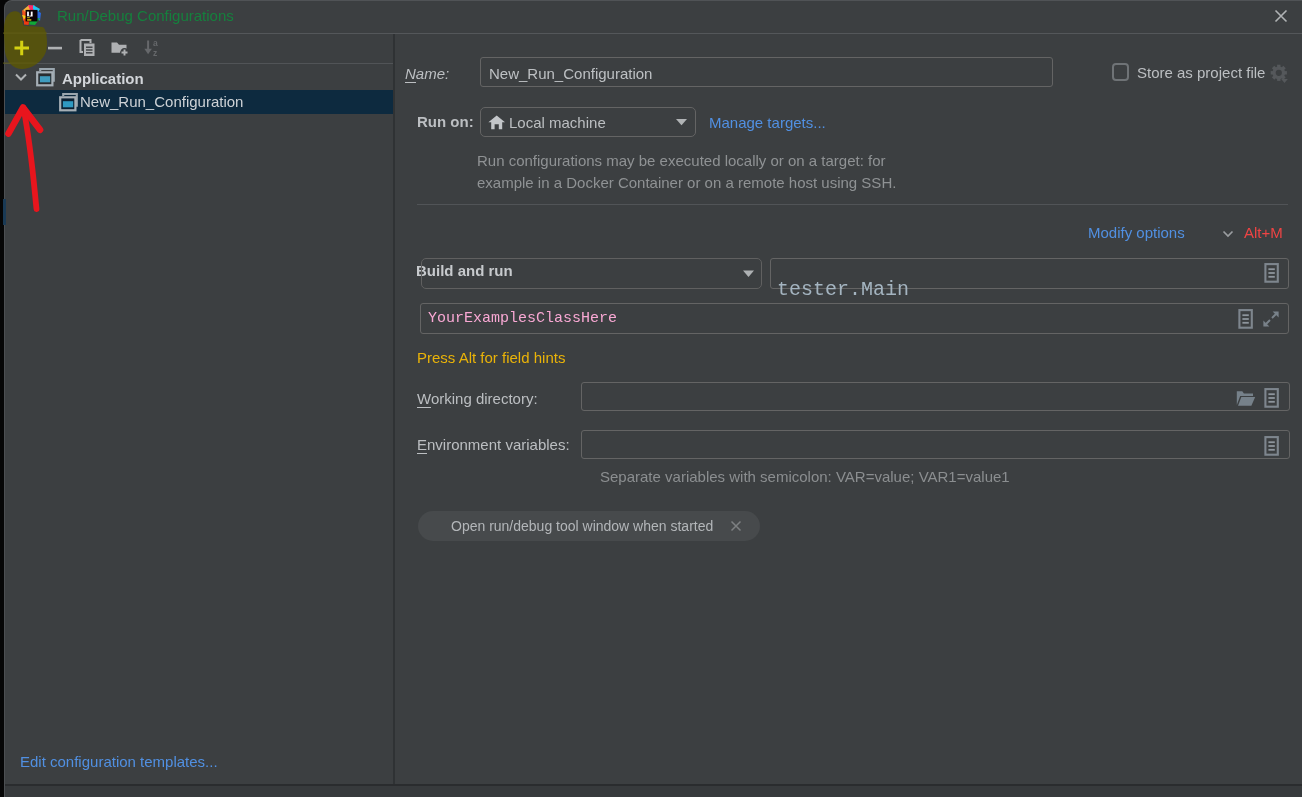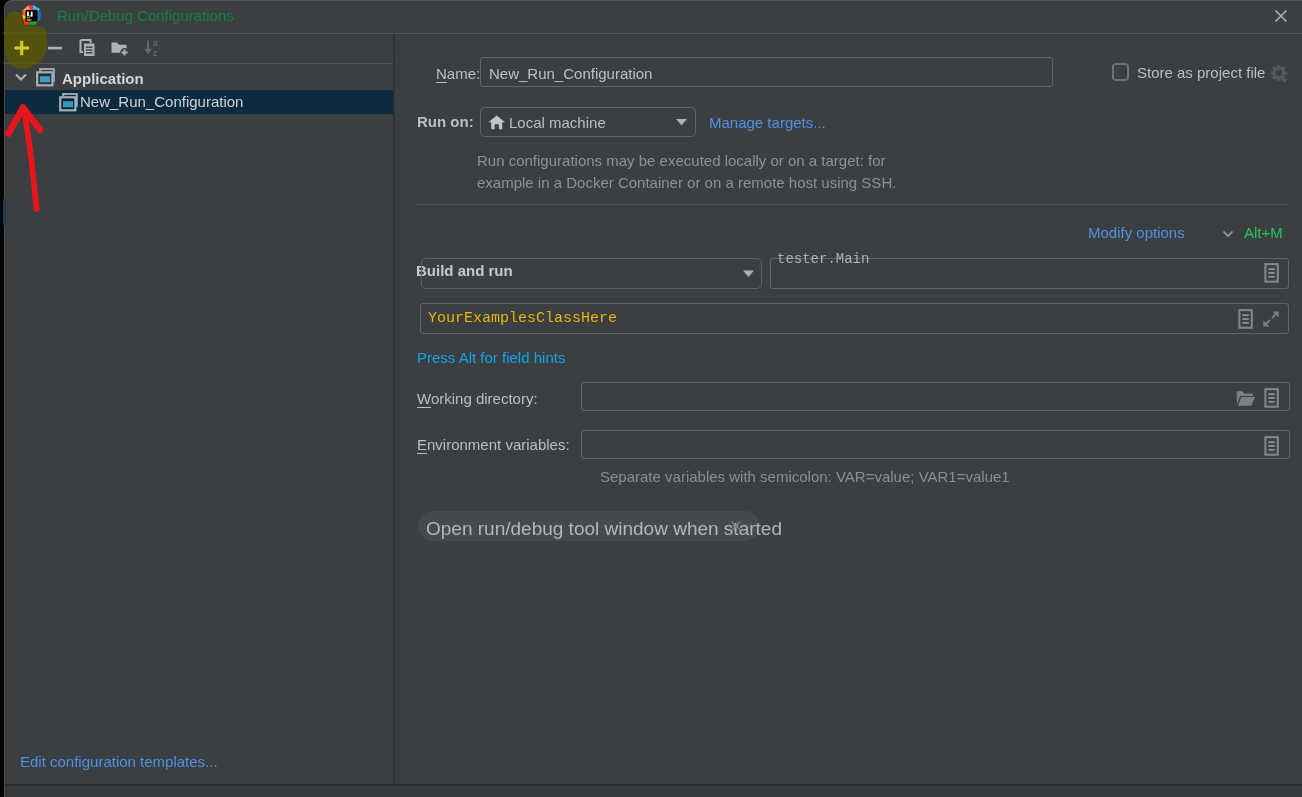--- a/index.html
+++ b/index.html
@@ -82,21 +82,21 @@
   <div class="abs" style="left:5px;top:90px;width:1297px;height:24px;max-width:388px;background:#0d2a3f;"></div>
   <svg class="abs" style="left:59px;top:92px" width="20" height="20" viewBox="0 0 20 20">
     <path d="M4.2 4 L4.2 2 L17.8 2 L17.8 13.8 L16.4 13.8" fill="none" stroke="#9aa6ae" stroke-width="2.1"></path>
     <rect x="1.2" y="5.3" width="15.2" height="13" fill="#0b2133" stroke="#a6afb6" stroke-width="2.2"></rect>
     <rect x="3.9" y="9.2" width="10.3" height="6.1" fill="#2f9ac2"></rect>
   </svg>
   <div class="abs" style="left:80px;top:93px;font-size:15px;color:#ced2d6;">New_Run_Configuration</div>
 
   <div class="abs link" style="left:20px;top:753px;font-size:15px;">Edit configuration templates...</div>
 
-  <div class="abs lbl" style="left:436px;top:65px;"><span style="border-bottom:1px solid #bcbfc2;">N</span>ame:</div>
+  <div class="abs lbl" style="left:405px;top:65px;font-style:italic;"><span style="border-bottom:1px solid #bcbfc2;">N</span>ame:</div>
   <div class="inp" style="left:480px;top:57px;width:573px;height:30px;"></div>
   <div class="abs" style="left:489px;top:65px;font-size:15px;color:#bdc0c3;">New_Run_Configuration</div>
 
   <div class="abs" style="left:1112px;top:63px;width:17px;height:18px;border:2px solid #6f7376;border-radius:4px;"></div>
   <div class="abs lbl" style="left:1137px;top:64px;">Store as project file</div>
   <svg class="abs" style="left:1270px;top:64px" width="20" height="20" viewBox="0 0 20 20">
     <g fill="#55585b">
       <circle cx="8.8" cy="8.8" r="6.4"></circle>
       <rect x="7.1" y="0.7" width="3.4" height="4.5"></rect>
       <rect x="7.1" y="12.4" width="3.4" height="4.5"></rect>
@@ -125,51 +125,51 @@
   <div class="abs link" style="left:709px;top:114px;font-size:15px;">Manage targets...</div>
 
   <div class="abs" style="left:477px;top:150px;font-size:15px;line-height:21.5px;color:#8f9294;">Run configurations may be executed locally or on a target: for<br>example in a Docker Container or on a remote host using SSH.</div>
 
   <div class="sep" style="left:417px;top:204px;width:871px;background:#515457;"></div>
   <div class="abs" style="left:416px;top:224px;font-size:15px;font-weight:bold;color:#c7cacd;margin-top:38px;">Build and run</div>
   <div class="abs link" style="left:1088px;top:224px;font-size:15px;">Modify options</div>
   <svg class="abs" style="left:1222px;top:230px" width="12" height="8" viewBox="0 0 12 8">
     <path d="M1.5 1.5 L6 6 L10.5 1.5" stroke="#9a9da0" stroke-width="1.7" fill="none"></path>
   </svg>
-  <div class="abs" style="left:1244px;top:224px;font-size:15px;color:#22c55e;">Alt+M</div>
+  <div class="abs" style="left:1244px;top:224px;font-size:15px;color:#ef4444;">Alt+M</div>
 
   <div class="inp" style="left:421px;top:258px;width:341px;height:31px;border-color:#606060;border-radius:5px;"></div>
   <svg class="abs" style="left:741px;top:269px" width="15" height="9" viewBox="0 0 15 9">
     <path d="M2 1.5 L13 1.5 L7.5 8 Z" fill="#aeb1b3"></path>
   </svg>
 
   <div class="inp" style="left:770px;top:258px;width:519px;height:31px;"></div>
-  <div class="abs mono" style="left:777px;top:251px;font-size:14px;color:#a4b4c0;">tester.Main</div>
+  <div class="abs mono" style="left:777px;top:278px;font-size:20px;color:#a4b4c0;">tester.Main</div>
   <svg class="abs" style="left:1264px;top:263px" width="16" height="20" viewBox="0 0 16 20">
     <rect x="1.4" y="1.1" width="12.4" height="17.6" fill="none" stroke="#7e868e" stroke-width="2.1"></rect>
     <rect x="4.4" y="5.3" width="6.4" height="1.8" fill="#8d959c"></rect>
     <rect x="4.4" y="9.1" width="6.4" height="1.8" fill="#8d959c"></rect>
     <rect x="4.4" y="12.9" width="6.4" height="1.8" fill="#8d959c"></rect>
   </svg>
 
   <div class="inp" style="left:420px;top:303px;width:869px;height:31px;"></div>
-  <div class="abs mono" style="left:428px;top:310px;font-size:15px;color:#eab308;">YourExamplesClassHere</div>
+  <div class="abs mono" style="left:428px;top:310px;font-size:15px;color:#f9a8d4;">YourExamplesClassHere</div>
   <svg class="abs" style="left:1238px;top:309px" width="16" height="20" viewBox="0 0 16 20">
     <rect x="1.4" y="1.1" width="12.4" height="17.6" fill="none" stroke="#7e868e" stroke-width="2.1"></rect>
     <rect x="4.4" y="5.3" width="6.4" height="1.8" fill="#8d959c"></rect>
     <rect x="4.4" y="9.1" width="6.4" height="1.8" fill="#8d959c"></rect>
     <rect x="4.4" y="12.9" width="6.4" height="1.8" fill="#8d959c"></rect>
   </svg>
   <svg class="abs" style="left:1262px;top:310px" width="18" height="18" viewBox="0 0 18 18">
     <path d="M15.5 2.5 L10 8 M2.5 15.5 L8 10" stroke="#79828a" stroke-width="1.9" fill="none"></path>
     <path d="M10.6 1.4 L16.6 1.4 L16.6 7.4 Z" fill="#79828a"></path>
     <path d="M7.4 16.6 L1.4 16.6 L1.4 10.6 Z" fill="#79828a"></path>
   </svg>
 
-  <div class="abs" style="left:417px;top:349px;font-size:15px;color:#0ea5e9;">Press Alt for field hints</div>
+  <div class="abs" style="left:417px;top:349px;font-size:15px;color:#eab308;">Press Alt for field hints</div>
 
   <div class="abs lbl" style="left:417px;top:390px;"><span style="border-bottom:1px solid #bcbfc2;">W</span>orking directory:</div>
   <div class="inp" style="left:581px;top:382px;width:709px;height:29px;"></div>
   <svg class="abs" style="left:1236px;top:390px" width="20" height="17" viewBox="0 0 20 17">
     <path d="M0.8 1.3 L6.3 1.3 L7.9 3.4 L17 3.4 L17 6 L4.2 6 L0.8 15 Z" fill="#76818a"></path>
     <path d="M5.3 7.1 L19.2 7.1 L15.4 15.8 L2 15.8 Z" fill="#76818a"></path>
   </svg>
   <svg class="abs" style="left:1264px;top:388px" width="16" height="20" viewBox="0 0 16 20">
     <rect x="1.4" y="1.1" width="12.4" height="17.6" fill="none" stroke="#7e868e" stroke-width="2.1"></rect>
     <rect x="4.4" y="5.3" width="6.4" height="1.8" fill="#8d959c"></rect>
@@ -182,21 +182,21 @@
   <svg class="abs" style="left:1264px;top:436px" width="16" height="20" viewBox="0 0 16 20">
     <rect x="1.4" y="1.1" width="12.4" height="17.6" fill="none" stroke="#7e868e" stroke-width="2.1"></rect>
     <rect x="4.4" y="5.3" width="6.4" height="1.8" fill="#8d959c"></rect>
     <rect x="4.4" y="9.1" width="6.4" height="1.8" fill="#8d959c"></rect>
     <rect x="4.4" y="12.9" width="6.4" height="1.8" fill="#8d959c"></rect>
   </svg>
 
   <div class="abs" style="left:580px;top:468px;font-size:15px;color:#8b8e90;margin-left:20px;">Separate variables with semicolon: VAR=value; VAR1=value1</div>
 
   <div class="abs" style="left:418px;top:511px;width:342px;height:30px;border-radius:15px;background:#474a4c;"></div>
-  <div class="abs" style="left:426px;top:518px;font-size:19px;color:#b3b6b9;">Open run/debug tool window when started</div>
+  <div class="abs" style="left:451px;top:518px;font-size:14px;color:#b3b6b9;">Open run/debug tool window when started</div>
   <svg class="abs" style="left:730px;top:520px" width="12" height="12" viewBox="0 0 12 12">
     <path d="M1.5 1.5 L10.5 10.5 M10.5 1.5 L1.5 10.5" stroke="#7d8082" stroke-width="1.5"></path>
   </svg>
 
   <div class="abs" style="left:5px;top:784px;width:1297px;height:2px;background:#2a2c2e;"></div>
   <div class="abs" style="left:5px;top:786px;width:1297px;height:11px;background:#373a3c;"></div>
 
   <svg class="abs" style="left:0px;top:8px" width="52" height="66" viewBox="0 0 52 66">
     <path d="M 4 26 C 3.5 12, 6.5 5, 13 3.5 C 16.5 2.7, 19 3.5, 20.5 6 C 22 9, 22 14, 23.5 17.5 C 27 18.5, 33 18, 42.5 19 C 45.5 20, 46.8 26, 47 34 C 47.2 42, 45.5 47, 41 52 C 36 57.5, 28 61.5, 21 61 C 13 60.5, 6.5 54, 4.8 43 Z" fill="#55520e"></path>
     <rect x="3" y="24.6" width="44" height="1" fill="#615d18"></rect>

